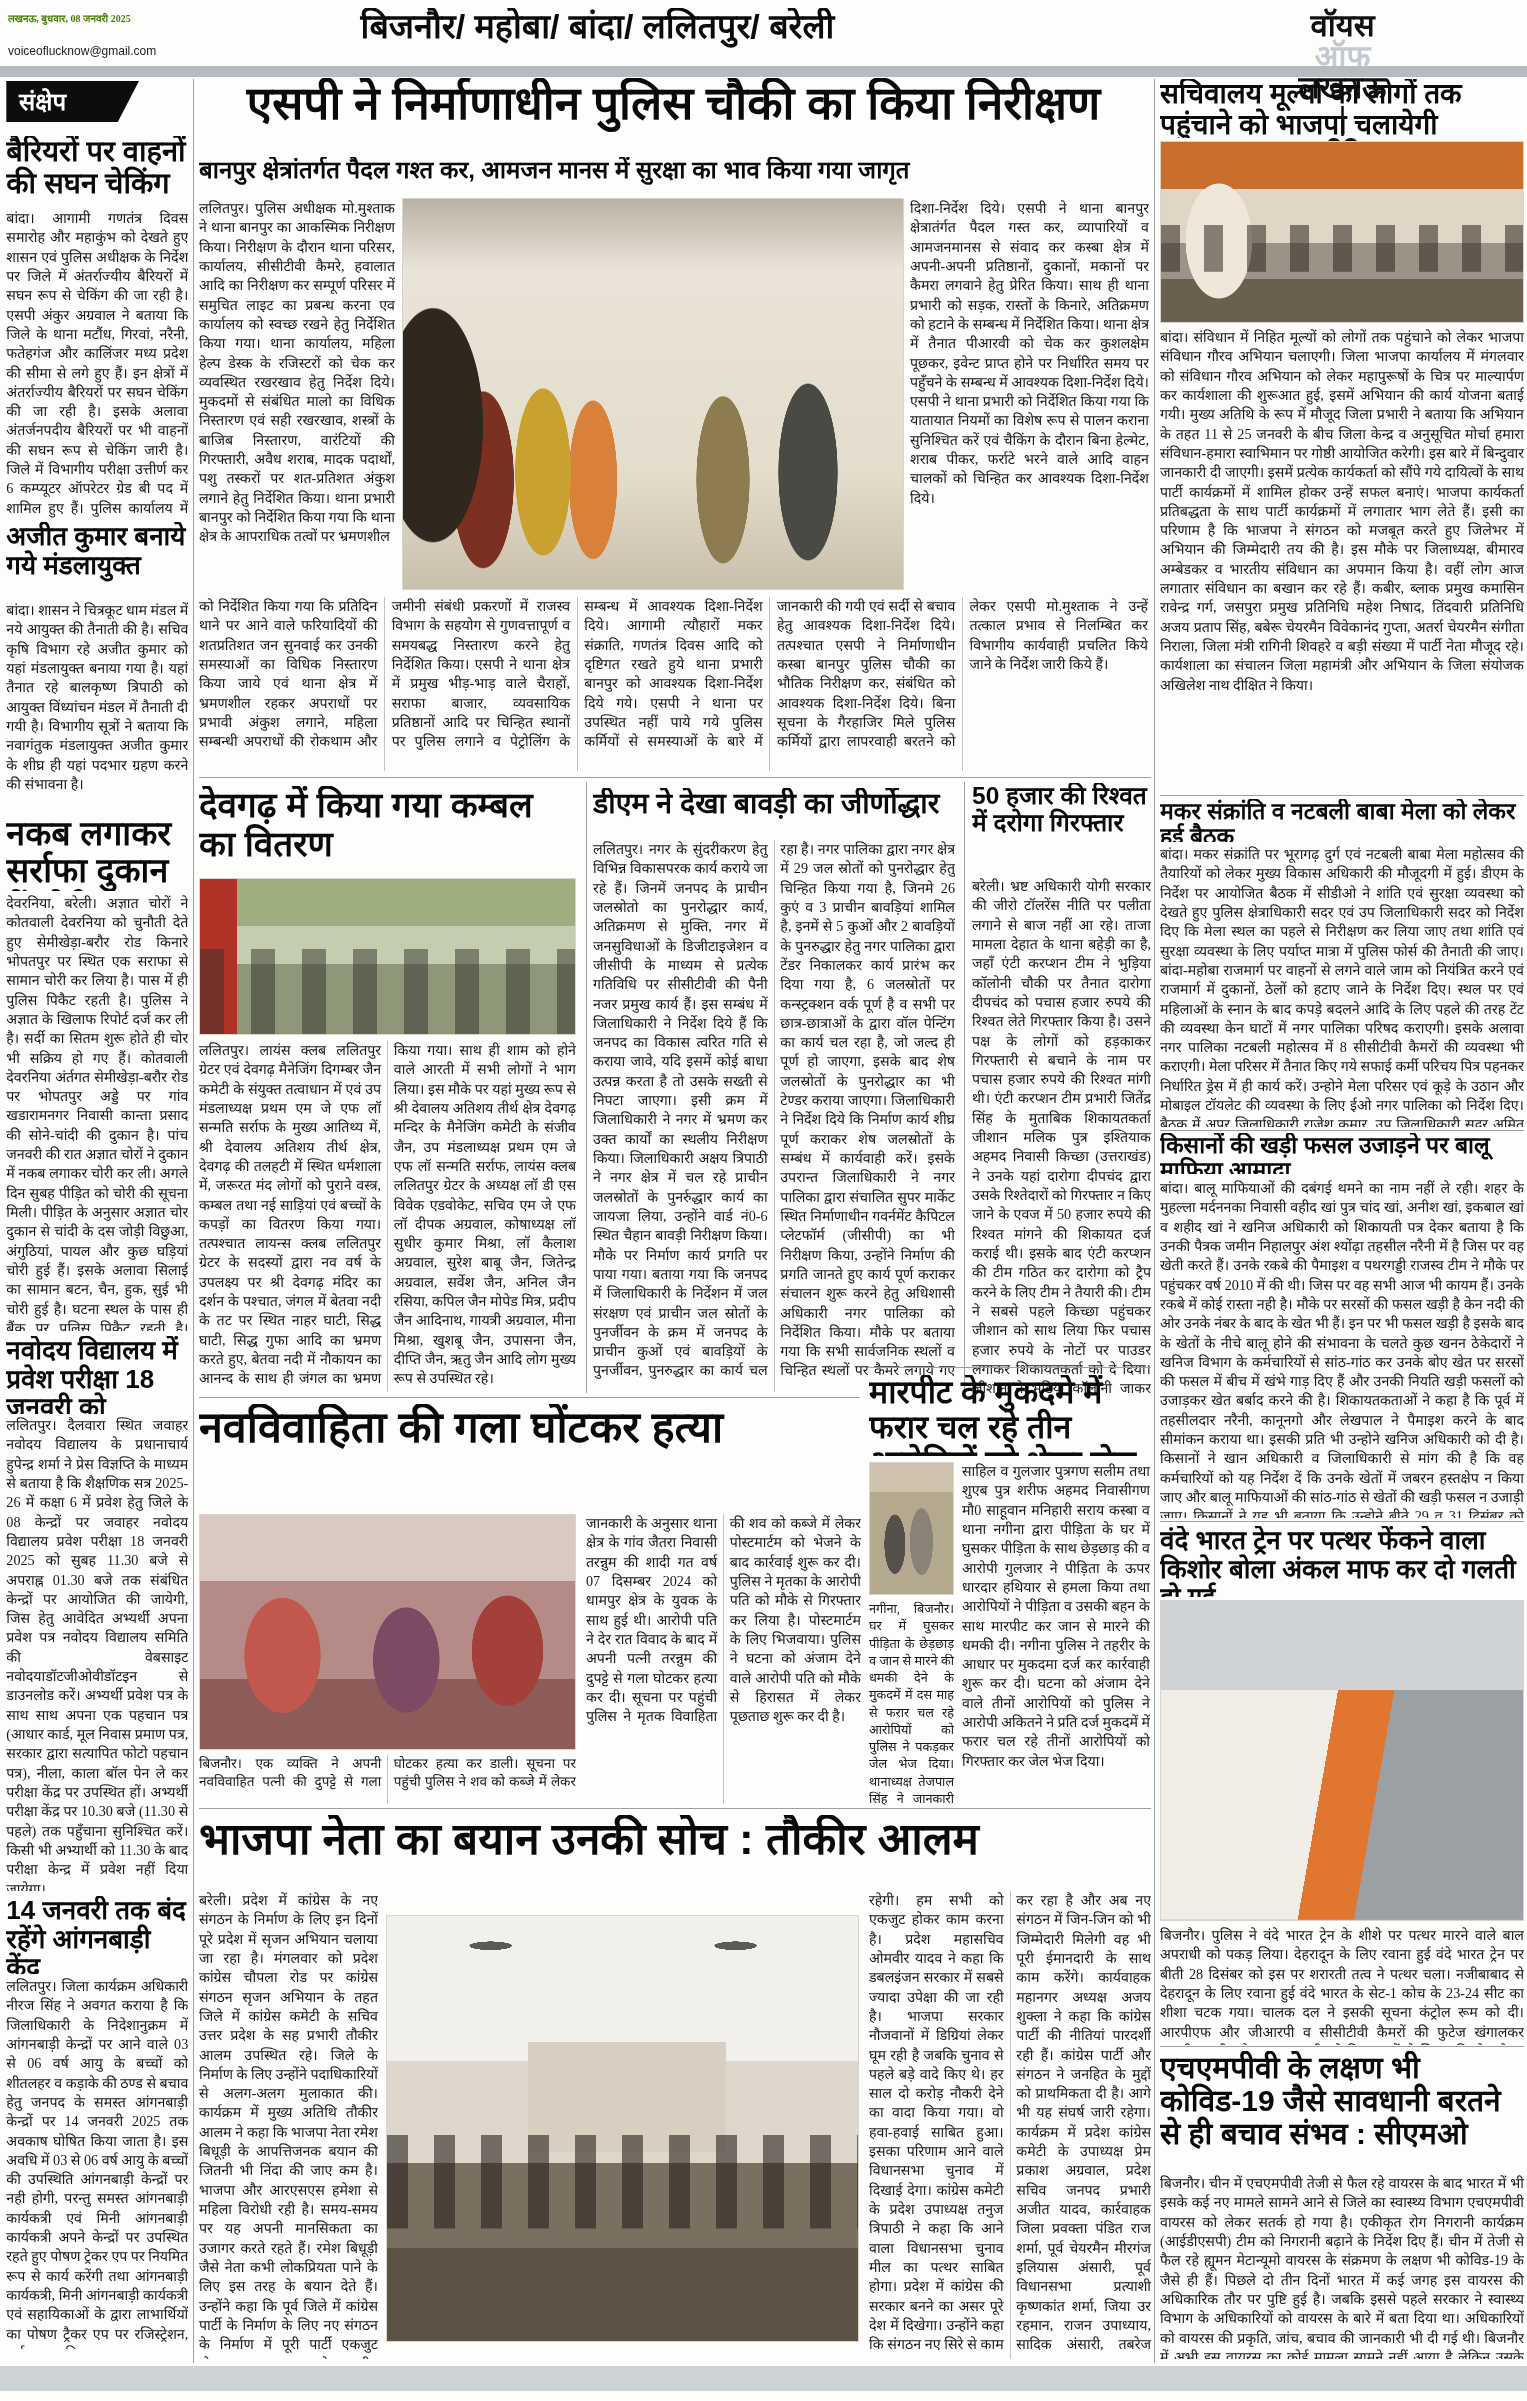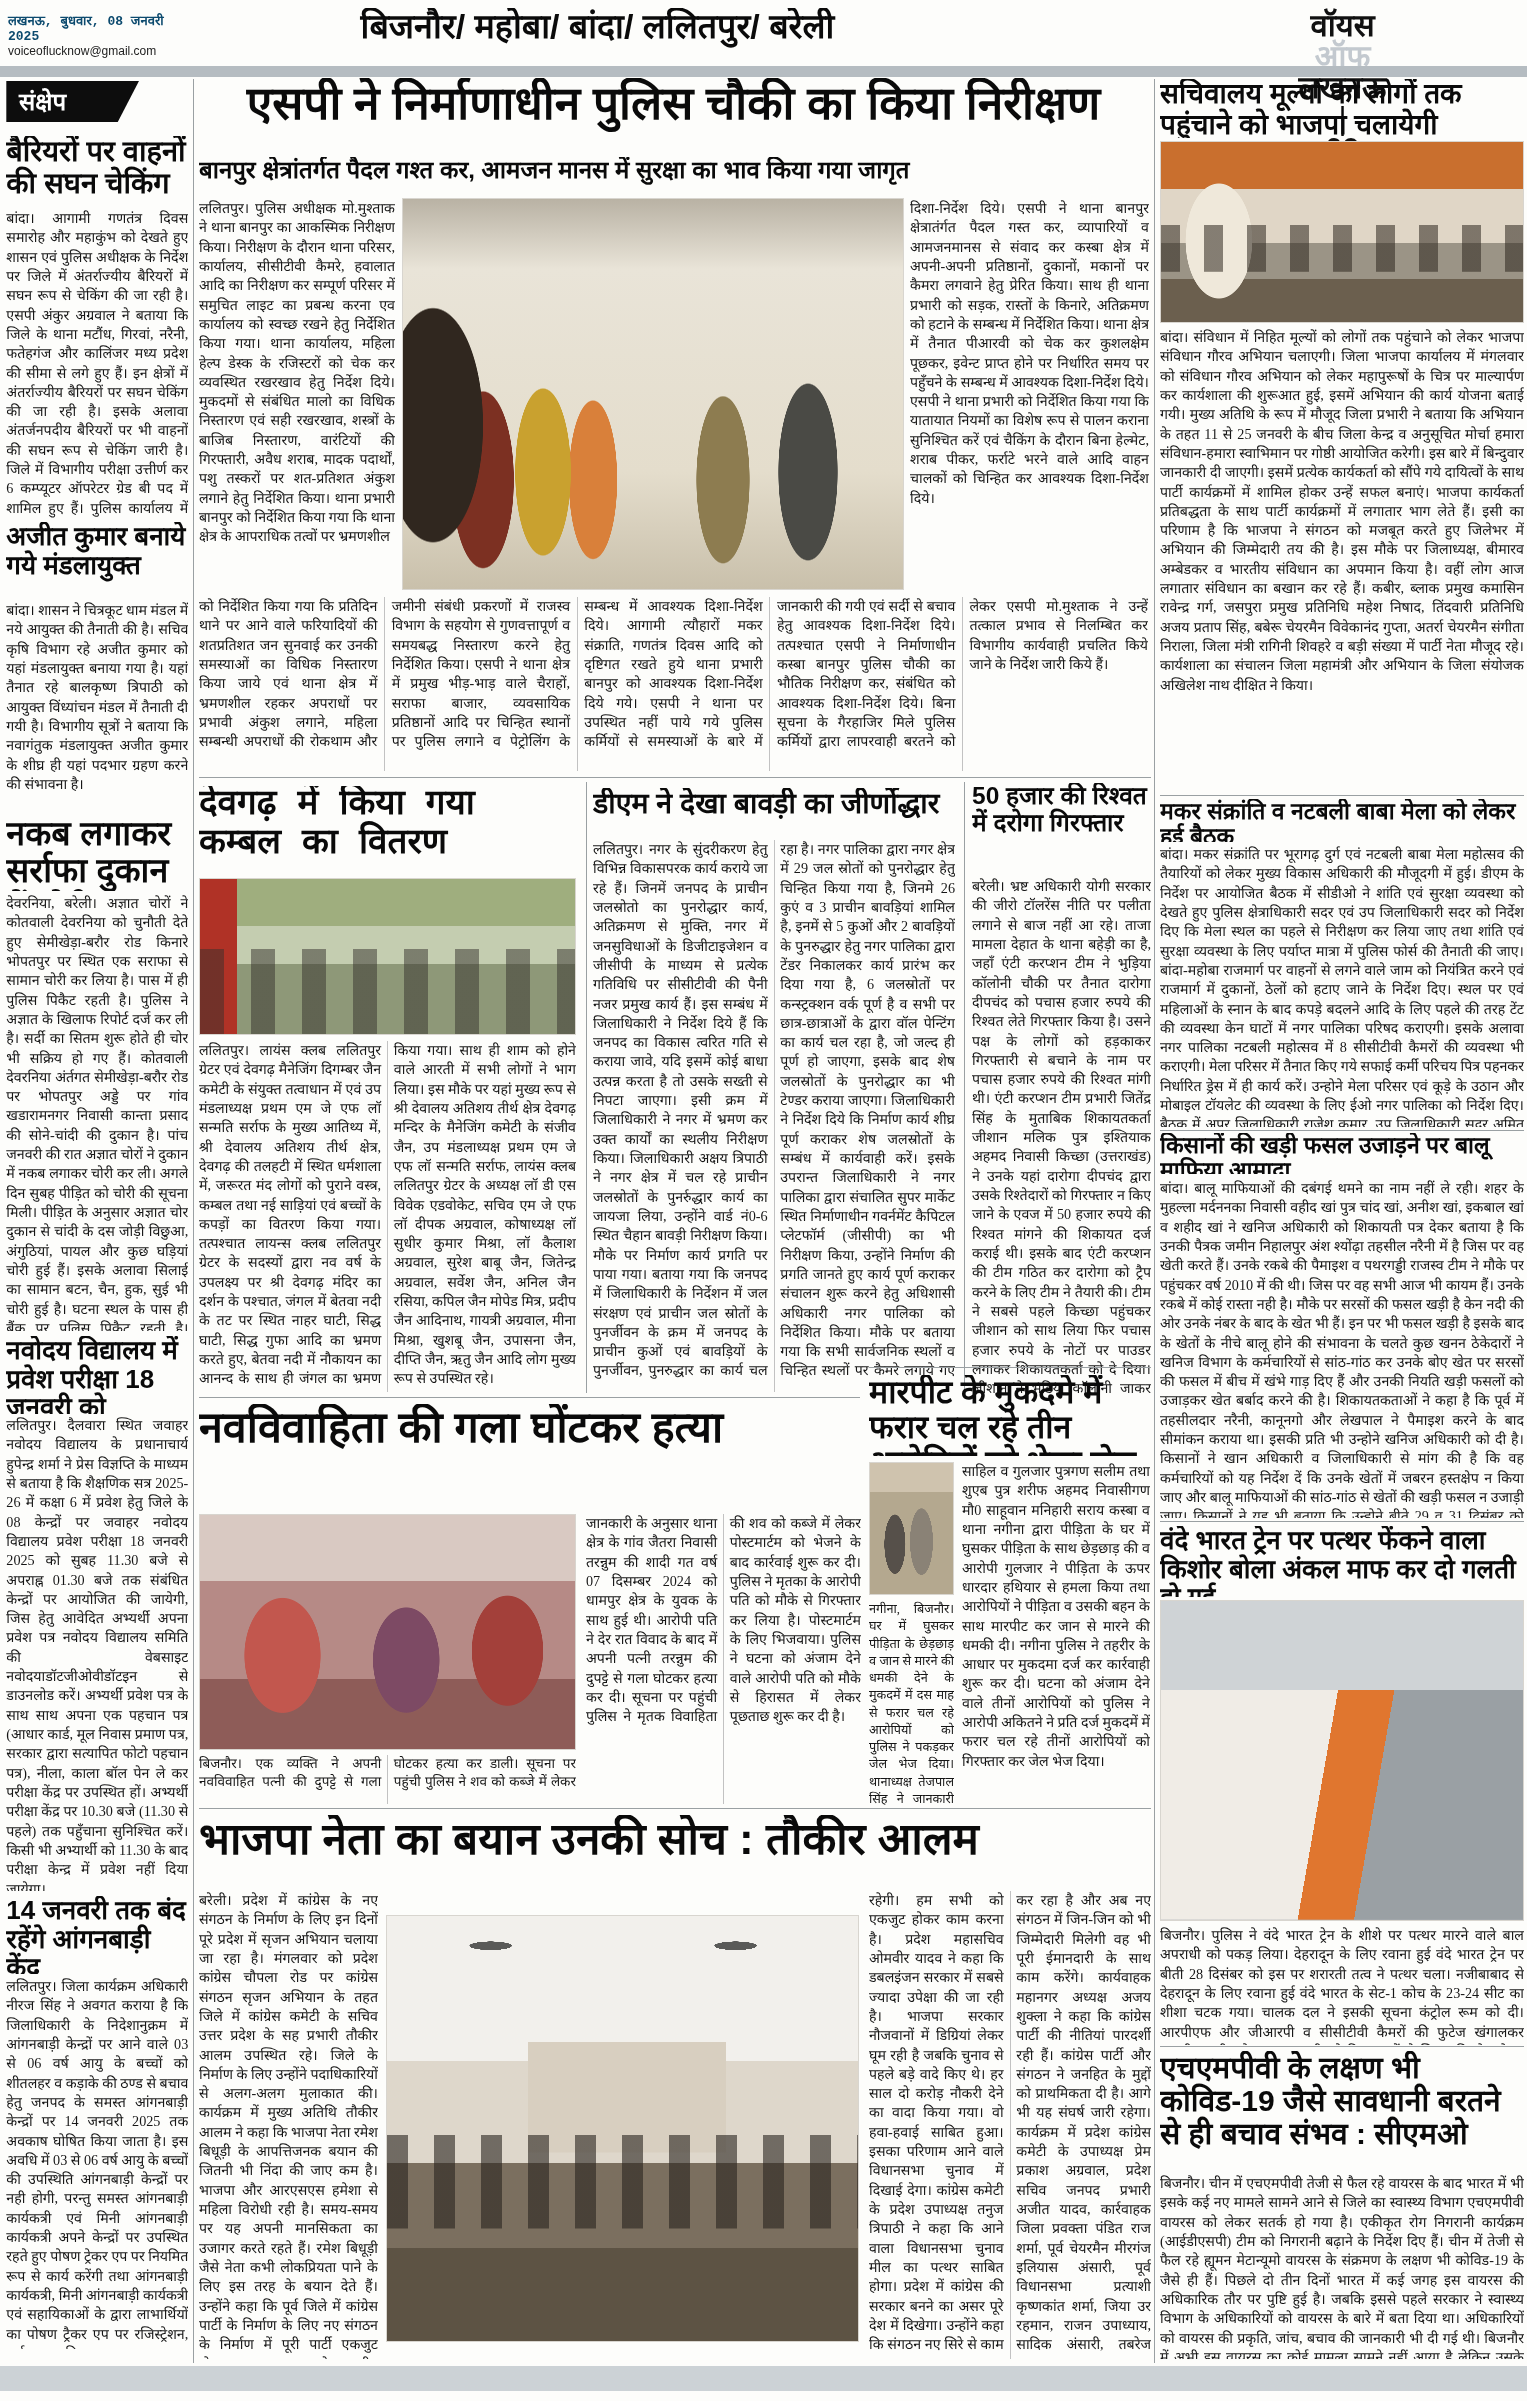--- a/index.html
+++ b/index.html
@@ -14,21 +14,21 @@
   .vrule{width:0.8px;background:#9aa0a3;}
   .hrule{height:0.8px;background:#9aa0a3;}
   .graybar{background:#b5bcc1;}
   .footbar{background:#ccd2d6;}
   .photo{overflow:hidden;border:0.8px solid #d8d5cf;box-sizing:border-box;}
   .sankshep{background:#0d0d0d;color:#fff;font-family:"Liberation Sans",sans-serif;font-weight:bold;
             font-size:24px;line-height:41px;padding-left:12.7px;clip-path:polygon(0 0,100% 0,84% 100%,0 100%);}
   .masthead{display:flex;align-items:center;font-family:"Liberation Sans",sans-serif;font-weight:bold;font-size:31px;line-height:1.0;flex-direction:column;}
   .masthead .lite{color:#c3c9cf;margin:0 6.3px;}
   .masthead .bar{color:#0a0a0a;margin:0 3.2px;font-weight:normal;}
-  .datebox{font-family:Liberation Mono, monospace;font-weight:bold;font-size:13px;color:#0c4a6e;}
+  .datebox{font-family:Liberation Serif, serif;font-weight:bold;font-size:10px;color:#4d7c0f;}
   .email{font-family:"Liberation Sans",sans-serif;font-weight:normal;font-size:12px;color:#222;}
 
   .ph-sp{background-image:
     radial-gradient(ellipse 71px 166px at 6% 58%,#30271f 0 70%,transparent 71%),
     radial-gradient(ellipse 51px 146px at 16% 72%,#7c3022 0 60%,transparent 61%),
     radial-gradient(ellipse 46px 138px at 28% 70%,#c9a12f 0 60%,transparent 61%),
     radial-gradient(ellipse 40px 131px at 38% 72%,#d9803a 0 60%,transparent 61%),
     radial-gradient(ellipse 44px 138px at 64% 72%,#8d7c50 0 60%,transparent 61%),
     radial-gradient(ellipse 49px 146px at 81% 70%,#4a4a45 0 60%,transparent 61%),
     linear-gradient(180deg,#b9b2a4 0,#e9e4d8 18%,#e4ddcc 70%,#c9c0ab 100%);}
@@ -103,21 +103,21 @@
 
   <div class="abs head" style="left:199px;top:157px;width:949px;height:36px;font-size:24px;">बानपुर क्षेत्रांतर्गत पैदल गश्त कर, आमजन मानस में सुरक्षा का भाव किया गया जागृत</div>
   <div class="abs head" style="left:199px;top:78px;width:949px;height:73px;font-size:46px;text-align:center;">एसपी ने निर्माणाधीन पुलिस चौकी का किया निरीक्षण</div>
   <div class="abs body-txt" style="left:199px;top:199px;width:196px;height:391px;">ललितपुर। पुलिस अधीक्षक मो.मुश्ताक ने थाना बानपुर का आकस्मिक निरीक्षण किया। निरीक्षण के दौरान थाना परिसर, कार्यालय, सीसीटीवी कैमरे, हवालात आदि का निरीक्षण कर सम्पूर्ण परिसर में समुचित लाइट का प्रबन्ध करना एव कार्यालय को स्वच्छ रखने हेतु निर्देशित किया गया। थाना कार्यालय, महिला हेल्प डेस्क के रजिस्टरों को चेक कर व्यवस्थित रखरखाव हेतु निर्देश दिये। मुकदमों से संबंधित मालो का विधिक निस्तारण एवं सही रखरखाव, शस्त्रों के बाजिब निस्तारण, वारंटियों की गिरफ्तारी, अवैध शराब, मादक पदार्थों, पशु तस्करों पर शत-प्रतिशत अंकुश लगाने हेतु निर्देशित किया। थाना प्रभारी बानपुर को निर्देशित किया गया कि थाना क्षेत्र के आपराधिक तत्वों पर भ्रमणशील</div>
   <div class="abs photo ph-sp" style="left:402px;top:198px;width:502px;height:392px;"></div>
   <div class="abs body-txt" style="left:910px;top:199px;width:239px;height:391px;">दिशा-निर्देश दिये। एसपी ने थाना बानपुर क्षेत्रातंर्गत पैदल गस्त कर, व्यापारियों व आमजनमानस से संवाद कर कस्बा क्षेत्र में अपनी-अपनी प्रतिष्ठानों, दुकानों, मकानों पर कैमरा लगवाने हेतु प्रेरित किया। साथ ही थाना प्रभारी को सड़क, रास्तों के किनारे, अतिक्रमण को हटाने के सम्बन्ध में निर्देशित किया। थाना क्षेत्र में तैनात पीआरवी को चेक कर कुशलक्षेम पूछकर, इवेन्ट प्राप्त होने पर निर्धारित समय पर पहुँचने के सम्बन्ध में आवश्यक दिशा-निर्देश दिये। एसपी ने थाना प्रभारी को निर्देशित किया गया कि यातायात नियमों का विशेष रूप से पालन कराना सुनिश्चित करें एवं चैकिंग के दौरान बिना हेल्मेट, शराब पीकर, फर्राटे भरने वाले आदि वाहन चालकों को चिन्हित कर आवश्यक दिशा-निर्देश दिये।</div>
   <div class="abs body-txt cols5" style="left:199px;top:597px;width:949px;height:174px;">को निर्देशित किया गया कि प्रतिदिन थाने पर आने वाले फरियादियों की शतप्रतिशत जन सुनवाई कर उनकी समस्याओं का विधिक निस्तारण किया जाये एवं थाना क्षेत्र में भ्रमणशील रहकर अपराधों पर प्रभावी अंकुश लगाने, महिला सम्बन्धी अपराधों की रोकथाम और जमीनी संबंधी प्रकरणों में राजस्व विभाग के सहयोग से गुणवत्तापूर्ण व समयबद्ध निस्तारण करने हेतु निर्देशित किया। एसपी ने थाना क्षेत्र में प्रमुख भीड़-भाड़ वाले चैराहों, सराफा बाजार, व्यवसायिक प्रतिष्ठानों आदि पर चिन्हित स्थानों पर पुलिस लगाने व पेट्रोलिंग के सम्बन्ध में आवश्यक दिशा-निर्देश दिये। आगामी त्यौहारों मकर संक्राति, गणतंत्र दिवस आदि को दृष्टिगत रखते हुये थाना प्रभारी बानपुर को आवश्यक दिशा-निर्देश दिये गये। एसपी ने थाना पर उपस्थित नहीं पाये गये पुलिस कर्मियों से समस्याओं के बारे में जानकारी की गयी एवं सर्दी से बचाव हेतु आवश्यक दिशा-निर्देश दिये। तत्पश्चात एसपी ने निर्माणाधीन कस्बा बानपुर पुलिस चौकी का भौतिक निरीक्षण कर, संबंधित को आवश्यक दिशा-निर्देश दिये। बिना सूचना के गैरहाजिर मिले पुलिस कर्मियों द्वारा लापरवाही बरतने को लेकर एसपी मो.मुश्ताक ने उन्हें तत्काल प्रभाव से निलम्बित कर विभागीय कार्यवाही प्रचलित किये जाने के निर्देश जारी किये हैं।</div>
 
   <div class="abs hrule" style="left:199px;top:777px;width:952px;"></div>
 
-  <div class="abs head" style="left:199px;top:786px;width:377px;height:87px;font-size:35px;font-family:Liberation Mono, monospace;">देवगढ़ में किया गया कम्बल का वितरण</div>
+  <div class="abs head" style="left:199px;top:786px;width:377px;height:87px;font-size:35px;">देवगढ़ में किया गया कम्बल का वितरण</div>
   <div class="abs photo ph-devgarh" style="left:199px;top:878px;width:377px;height:157px;"></div>
   <div class="abs body-txt cols2" style="left:199px;top:1041px;width:377px;height:351px;">ललितपुर। लायंस क्लब ललितपुर ग्रेटर एवं देवगढ़ मैनेजिंग दिगम्बर जैन कमेटी के संयुक्त तत्वाधान में एवं उप मंडलाध्यक्ष प्रथम एम जे एफ लॉ सन्मति सर्राफ के मुख्य आतिथ्य में, श्री देवालय अतिशय तीर्थ क्षेत्र, देवगढ़ की तलहटी में स्थित धर्मशाला में, जरूरत मंद लोगों को पुराने वस्त्र, कम्बल तथा नई साड़ियां एवं बच्चों के कपड़ों का वितरण किया गया। तत्पश्चात लायन्स क्लब ललितपुर ग्रेटर के सदस्यों द्वारा नव वर्ष के उपलक्ष्य पर श्री देवगढ़ मंदिर का दर्शन के पश्चात, जंगल में बेतवा नदी के तट पर स्थित नाहर घाटी, सिद्ध घाटी, सिद्ध गुफा आदि का भ्रमण करते हुए, बेतवा नदी में नौकायन का आनन्द के साथ ही जंगल का भ्रमण किया गया। साथ ही शाम को होने वाले आरती में सभी लोगों ने भाग लिया। इस मौके पर यहां मुख्य रूप से श्री देवालय अतिशय तीर्थ क्षेत्र देवगढ़ मन्दिर के मैनेजिंग कमेटी के संजीव जैन, उप मंडलाध्यक्ष प्रथम एम जे एफ लॉ सन्मति सर्राफ, लायंस क्लब ललितपुर ग्रेटर के अध्यक्ष लॉ डी एस विवेक एडवोकेट, सचिव एम जे एफ लॉ दीपक अग्रवाल, कोषाध्यक्ष लॉ सुधीर कुमार मिश्रा, लॉ कैलाश अग्रवाल, सुरेश बाबू जैन, जितेन्द्र अग्रवाल, सर्वेश जैन, अनिल जैन रसिया, कपिल जैन मोपेड मित्र, प्रदीप जैन आदिनाथ, गायत्री अग्रवाल, मीना मिश्रा, खुशबू जैन, उपासना जैन, दीप्ति जैन, ऋतु जैन आदि लोग मुख्य रूप से उपस्थित रहे।</div>
 
   <div class="abs vrule" style="left:586px;top:782px;height:611px;"></div>
 
   <div class="abs head" style="left:593px;top:788px;width:362px;height:46px;font-size:28.5px;">डीएम ने देखा बावड़ी का जीर्णोद्धार</div>
   <div class="abs body-txt cols2" style="left:593px;top:840px;width:362px;height:552px;">ललितपुर। नगर के सुंदरीकरण हेतु विभिन्न विकासपरक कार्य कराये जा रहे हैं। जिनमें जनपद के प्राचीन जलस्रोतो का पुनरोद्धार कार्य, अतिक्रमण से मुक्ति, नगर में जनसुविधाओं के डिजीटाइजेशन व जीसीपी के माध्यम से प्रत्येक गतिविधि पर सीसीटीवी की पैनी नजर प्रमुख कार्य हैं। इस सम्बंध में जिलाधिकारी ने निर्देश दिये हैं कि जनपद का विकास त्वरित गति से कराया जावे, यदि इसमें कोई बाधा उत्पन्न करता है तो उसके सख्ती से निपटा जाएगा। इसी क्रम में जिलाधिकारी ने नगर में भ्रमण कर उक्त कार्यों का स्थलीय निरीक्षण किया। जिलाधिकारी अक्षय त्रिपाठी ने नगर क्षेत्र में चल रहे प्राचीन जलस्रोतों के पुनर्रुद्धार कार्य का जायजा लिया, उन्होंने वार्ड नं0-6 स्थित चैहान बावड़ी निरीक्षण किया। मौके पर निर्माण कार्य प्रगति पर पाया गया। बताया गया कि जनपद में जिलाधिकारी के निर्देशन में जल संरक्षण एवं प्राचीन जल स्रोतों के पुनर्जीवन के क्रम में जनपद के प्राचीन कुओं एवं बावड़ियों के पुनर्जीवन, पुनरुद्धार का कार्य चल रहा है। नगर पालिका द्वारा नगर क्षेत्र में 29 जल स्रोतों को पुनरोद्धार हेतु चिन्हित किया गया है, जिनमे 26 कुएं व 3 प्राचीन बावड़ियां शामिल है, इनमें से 5 कुओं और 2 बावड़ियों के पुनरुद्धार हेतु नगर पालिका द्वारा टेंडर निकालकर कार्य प्रारंभ कर दिया गया है, 6 जलस्रोतों पर कन्स्ट्रक्शन वर्क पूर्ण है व सभी पर छात्र-छात्राओं के द्वारा वॉल पेन्टिंग का कार्य चल रहा है, जो जल्द ही पूर्ण हो जाएगा, इसके बाद शेष जलस्रोतों के पुनरोद्धार का भी टेण्डर कराया जाएगा। जिलाधिकारी ने निर्देश दिये कि निर्माण कार्य शीघ्र पूर्ण कराकर शेष जलस्रोतों के सम्बंध में कार्यवाही करें। इसके उपरान्त जिलाधिकारी ने नगर पालिका द्वारा संचालित सुपर मार्केट स्थित निर्माणाधीन गवर्नमेंट कैपिटल प्लेटफॉर्म (जीसीपी) का भी निरीक्षण किया, उन्होंने निर्माण की प्रगति जानते हुए कार्य पूर्ण कराकर संचालन शुरू करने हेतु अधिशासी अधिकारी नगर पालिका को निर्देशित किया। मौके पर बताया गया कि सभी सार्वजनिक स्थलों व चिन्हित स्थलों पर कैमरे लगाये गए हैं जिन्हें जीसीपी से कण्ट्रोल किया जाएगा, इससे जनपद में एक पब्लिक एड्रेस नेटवर्क बनेगा, साथ ही इसमें कचरा प्रबंधन, एफएसएसएम वाहनों की ट्रेकिंग, जनशिकायतों की सुनवाई व निस्तारण, टोलफ्री नम्बर 1533 व 14420 का संचालन किया जाएगा।</div>
 
   <div class="abs vrule" style="left:964px;top:782px;height:611px;"></div>
 

